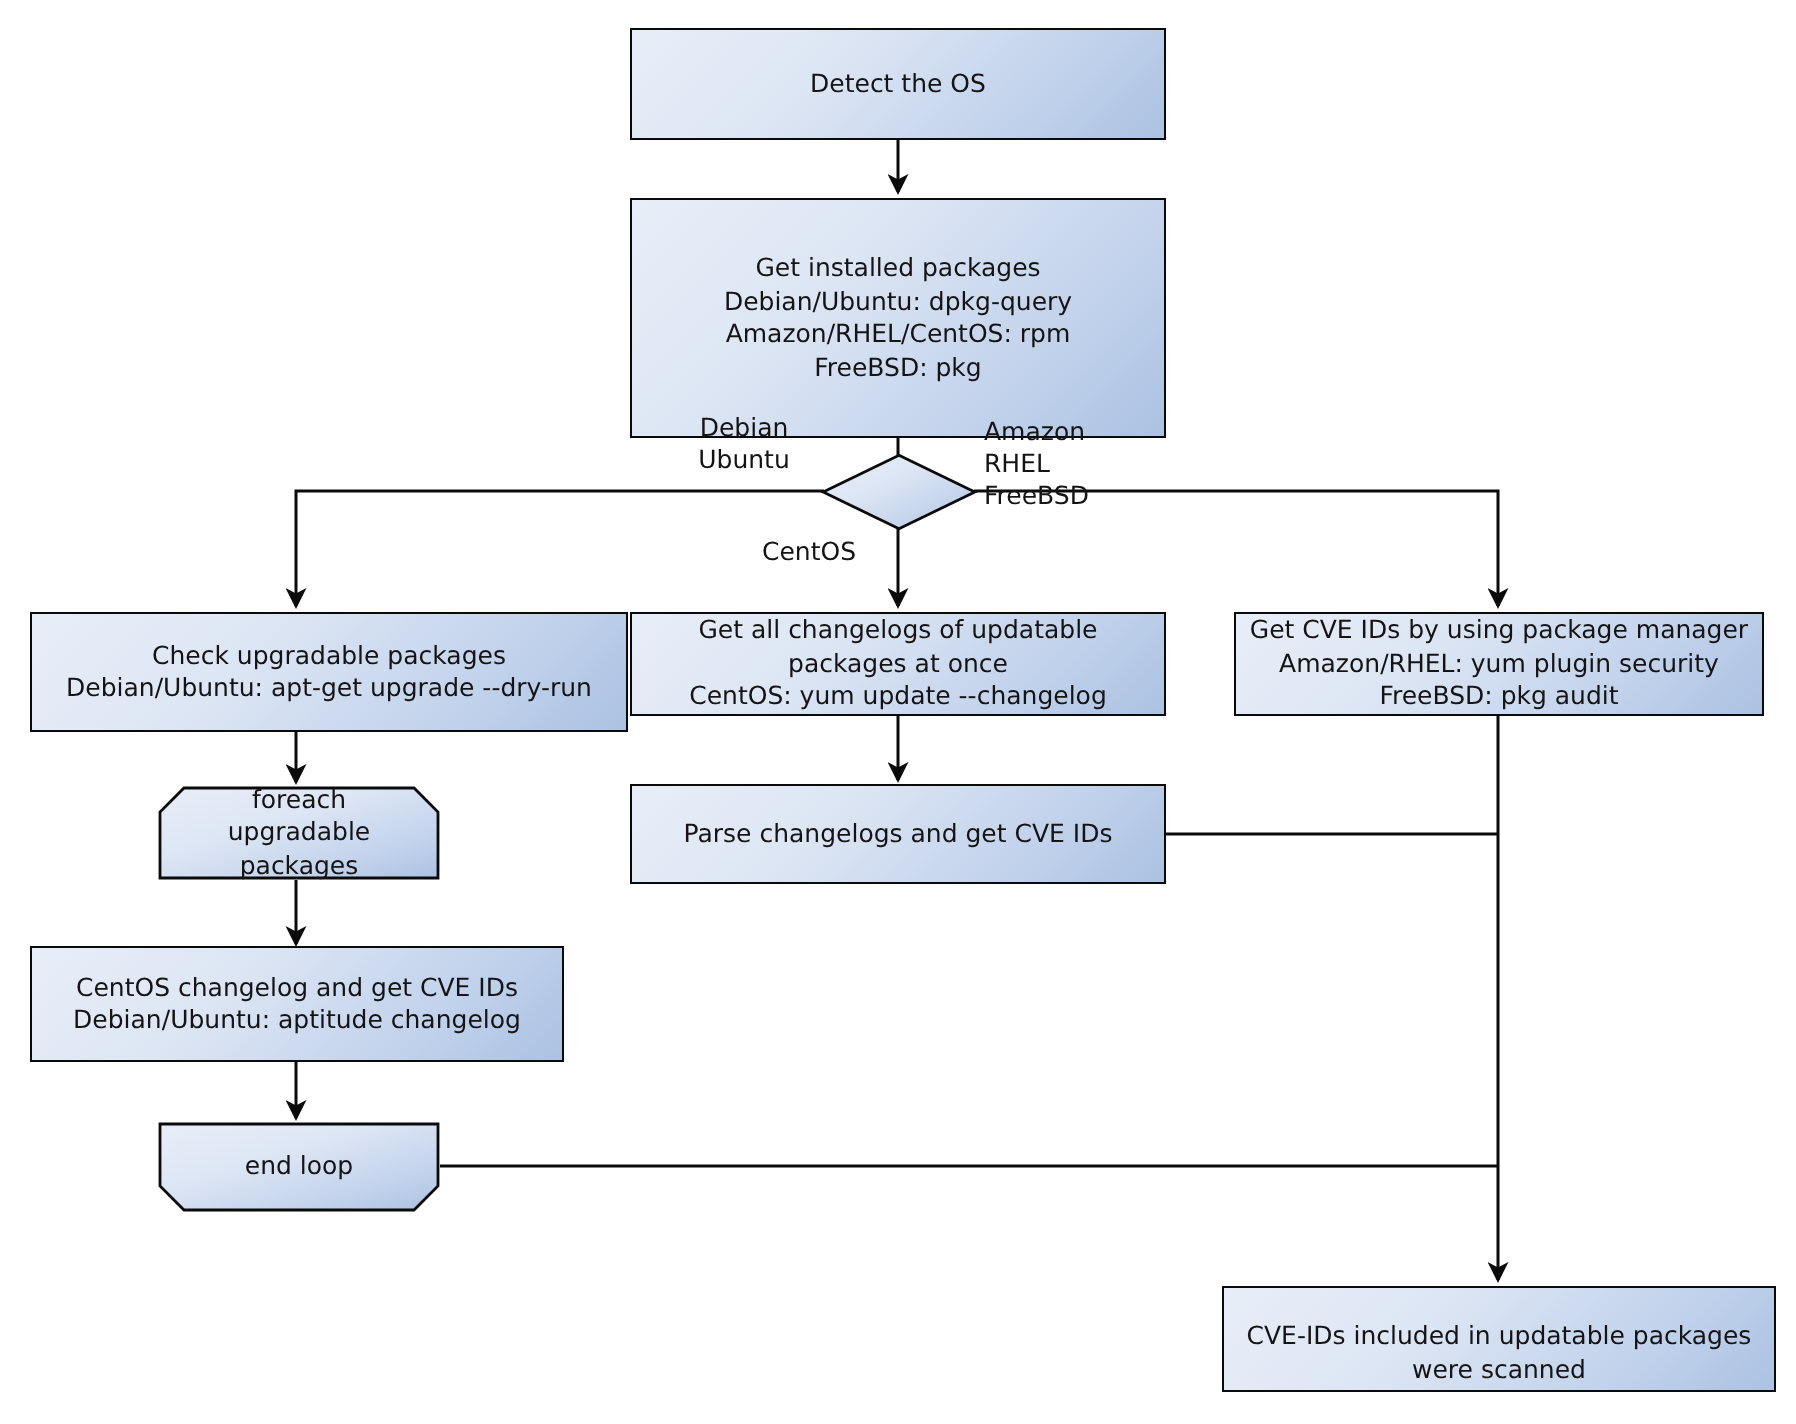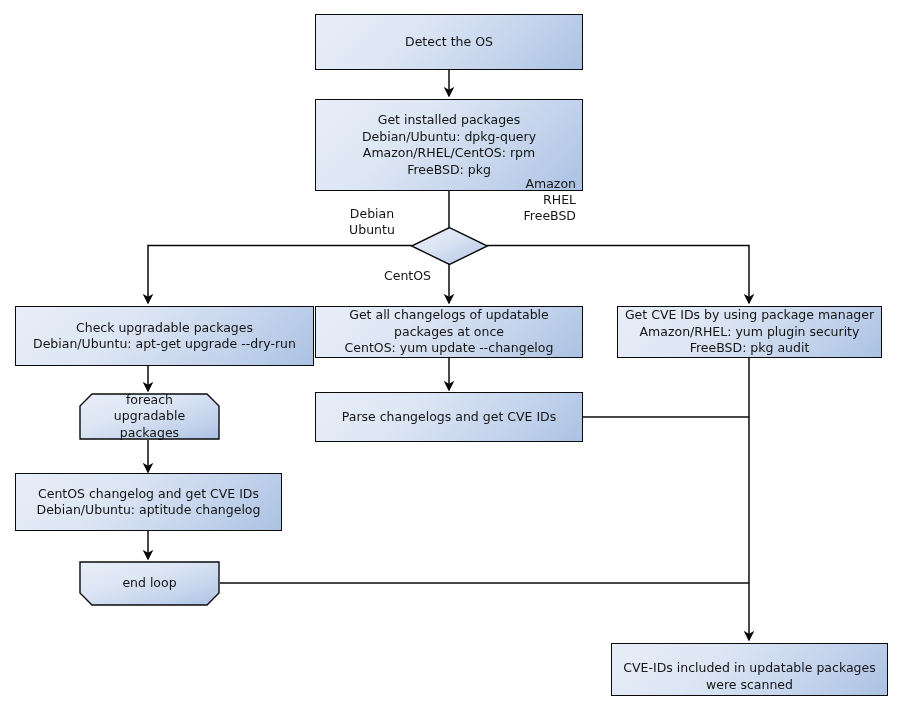--- a/index.html
+++ b/index.html
@@ -104,41 +104,41 @@
       <path d="M 749 358 L 749 640" marker-end="url(#arrow)"></path>
     </g>
   </svg>
 
   <div class="nodes">
 
     <div class="node box" style="left:315px; top:14px; width:268px; height:56px;">
       <span>Detect the OS</span>
     </div>
 
-    <div class="node box" style="left:315px; top:99px; width:268px; height:92px;">
+    <div class="node box" style="left:315px; top:99px; width:268px; height:120px;">
       <span>Get installed packages
 Debian/Ubuntu: dpkg-query
 Amazon/RHEL/CentOS: rpm
 FreeBSD: pkg</span>
     </div>
 
     <div class="diamond-wrap" style="left:410px; top:226px; width:79px; height:40px;">
       <svg width="79" height="40" viewBox="0 0 79 40">
         <polygon points="39.5,1.6 77.4,20 39.5,38.4 1.6,20" fill="url(#nodegrad)" stroke="#0a0a0a" stroke-width="1.4"></polygon>
       </svg>
     </div>
 
     <div class="edge-label" style="left:336px; top:206px; width:72px; text-align:center;">Debian
 Ubuntu</div>
 
-    <div class="edge-label" style="left:492px; top:176px; width:84px; text-align:right;">Amazon
+    <div class="edge-label" style="left:492px; top:208px; width:84px; text-align:left;">Amazon
 RHEL
 FreeBSD</div>
 
-    <div class="edge-label" style="left:384px; top:268px; width:60px; text-align:left;">CentOS</div>
+    <div class="edge-label" style="left:368px; top:268px; width:60px; text-align:right;">CentOS</div>
 
     <div class="node box" style="left:15px; top:306px; width:299px; height:60px;">
       <span>Check upgradable packages
 Debian/Ubuntu: apt-get upgrade --dry-run</span>
     </div>
 
     <div class="node loop" style="left:79px; top:393px; width:141px; height:47px;">
       <svg class="loop-shape" viewBox="0 0 141 47" preserveAspectRatio="none">
         <polygon points="13,1 128,1 140,13 140,46 1,46 1,13" fill="url(#nodegrad)" stroke="#0a0a0a" stroke-width="1.4"></polygon>
       </svg>

